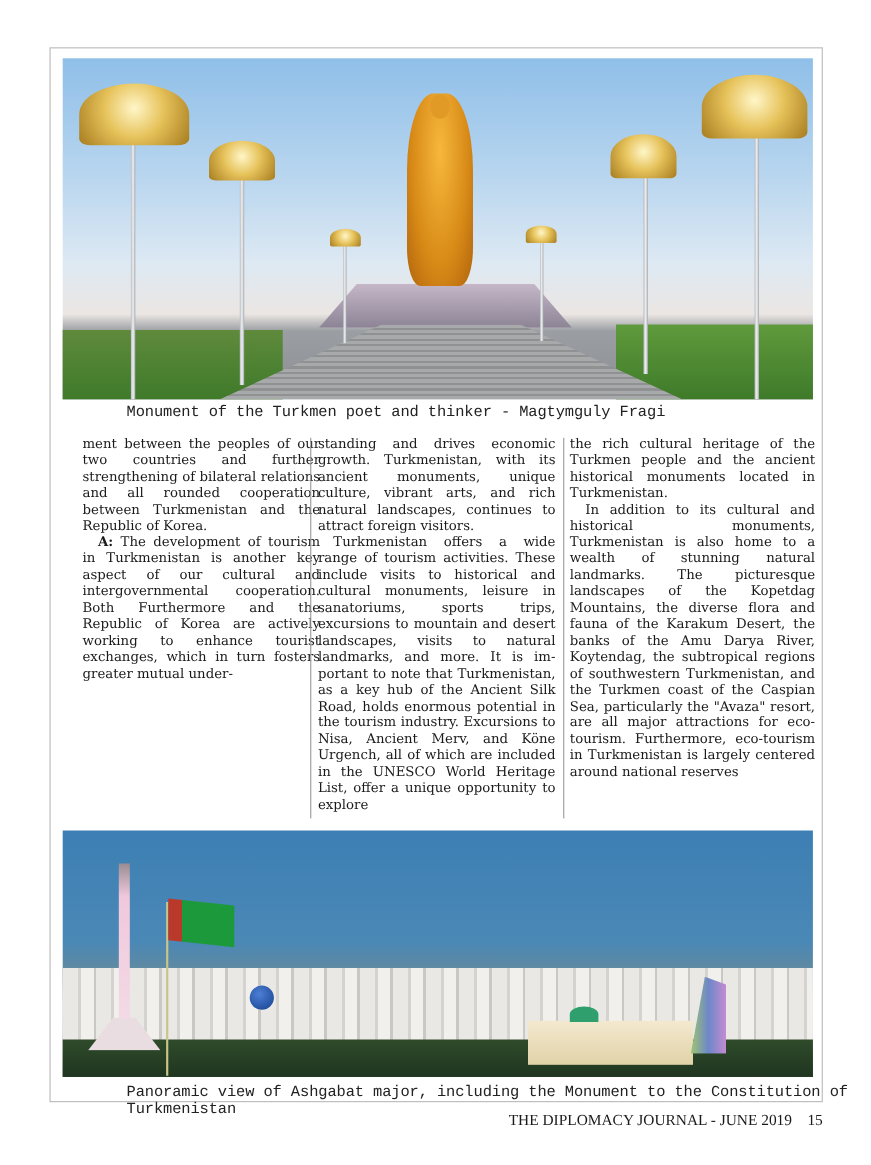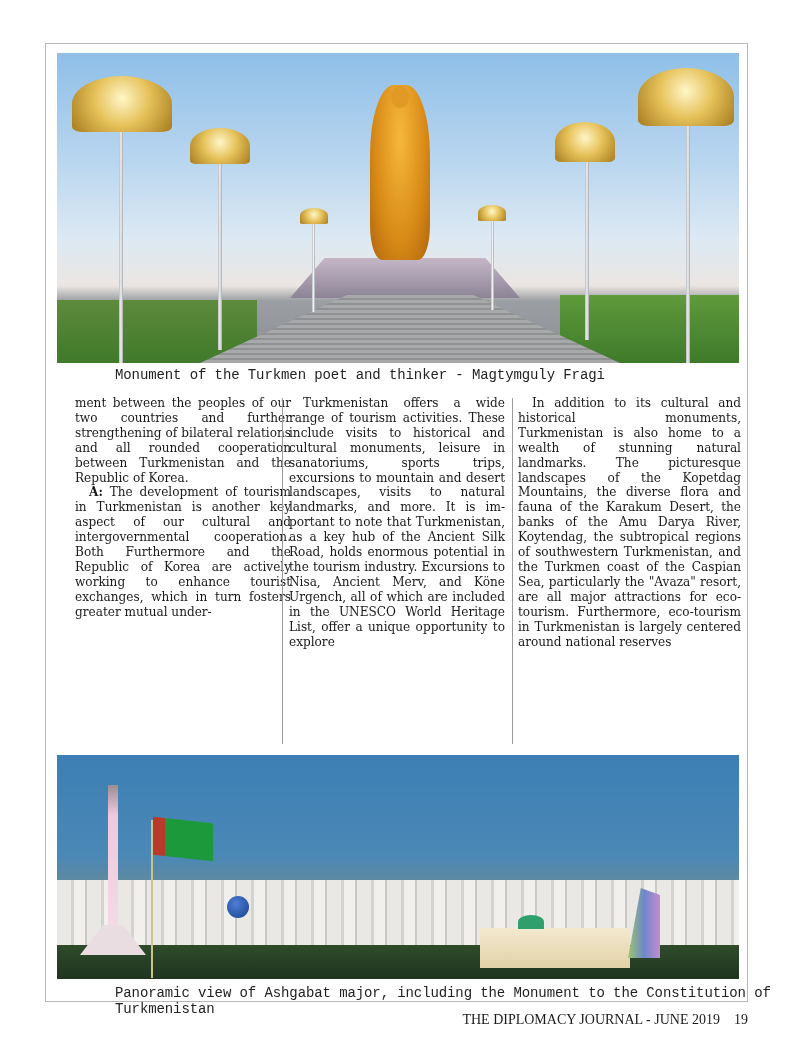--- a/index.html
+++ b/index.html
@@ -71,36 +71,38 @@
 <div class="lamp-head" style="left:478px;top:205px;width:28px;height:16px;"></div>
 
 <div class="caption cap-top">Monument of the Turkmen poet and thinker - Magtymguly Fragi</div>
 
 <div class="col c1">
   <p>ment between the peoples of our two countries and further strengthening of bilateral rela­tions and all rounded cooper­ation between Turkmenistan and the Republic of Korea.</p>
   <p class="indent"><span class="ans-label">A:</span><span> The development of tour­ism in Turkmenistan is anoth­er key aspect of our cultural and intergovernmental cooper­ation. Both Furthermore and the Republic of Korea are ac­tively working to enhance tour­ist exchanges, which in turn fosters greater mutual under-</span></p>
 </div>
 <div class="divider d1"></div>
 <div class="col c2">
+  <p>standing and drives economic growth. Turkmenistan, with its ancient monuments, unique culture, vibrant arts, and rich natural landscapes, continues to attract foreign visitors.</p>
   <p class="indent">Turkmenistan offers a wide range of tourism activities. These include visits to historical and cultural monuments, leisure in sanatoriums, sports trips, excursions to mountain and des­ert landscapes, visits to natural landmarks, and more. It is im­portant to note that Turkmeni­stan, as a key hub of the Ancient Silk Road, holds enormous po­tential in the tourism industry. Excursions to Nisa, Ancient Merv, and Köne Urgench, all of which are included in the UNE­SCO World Heritage List, offer a unique opportunity to explore</p>
 </div>
 <div class="divider d2"></div>
 <div class="col c3">
+  <p>the rich cultural heritage of the Turkmen people and the ancient historical monuments located in Turkmenistan.</p>
   <p class="indent">In addition to its cultural and historical monuments, Turkmenistan is also home to a wealth of stunning natural landmarks. The picturesque landscapes of the Kopetdag Mountains, the diverse flora and fauna of the Karakum Desert, the banks of the Amu Darya River, Koytendag, the subtropical regions of south­western Turkmenistan, and the Turkmen coast of the Caspian Sea, particularly the "Avaza" resort, are all major attractions for eco-tourism. Furthermore, eco-tourism in Turkmenistan is largely cen­tered around national reserves</p>
 </div>
 
 <div class="photo photo-bottom"></div>
 <div class="skyline"></div>
 <div class="ground"></div>
 <div class="palace"></div>
 <div class="dome"></div>
 <div class="glass"></div>
 <div class="blue-globe"></div>
 <div class="tower"></div>
 <div class="tower-base"></div>
 <div class="flagpole"></div>
 <div class="flag"></div>
 
 <div class="caption cap-bottom">Panoramic view of Ashgabat major, including the Monument to the Constitution of Turkmenistan</div>
 
 <div class="footer">
-  <span>THE DIPLOMACY JOURNAL - JUNE 2019</span><span class="pg">19</span>
+  <span>THE DIPLOMACY JOURNAL - JUNE 2019</span><span class="pg">15</span>
 </div>
 
 </body></html>

